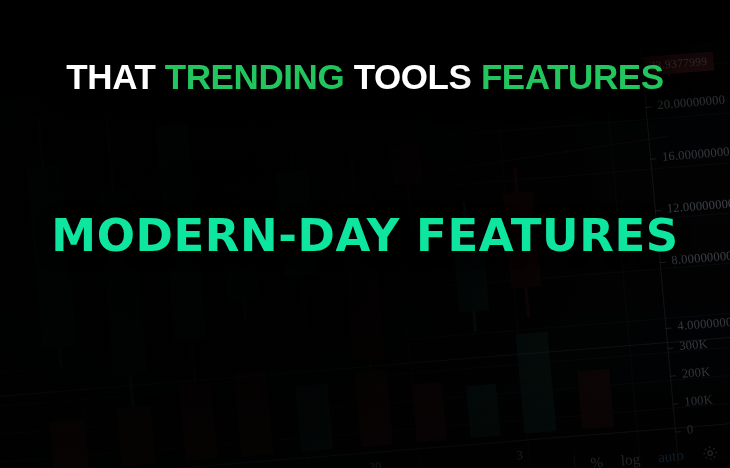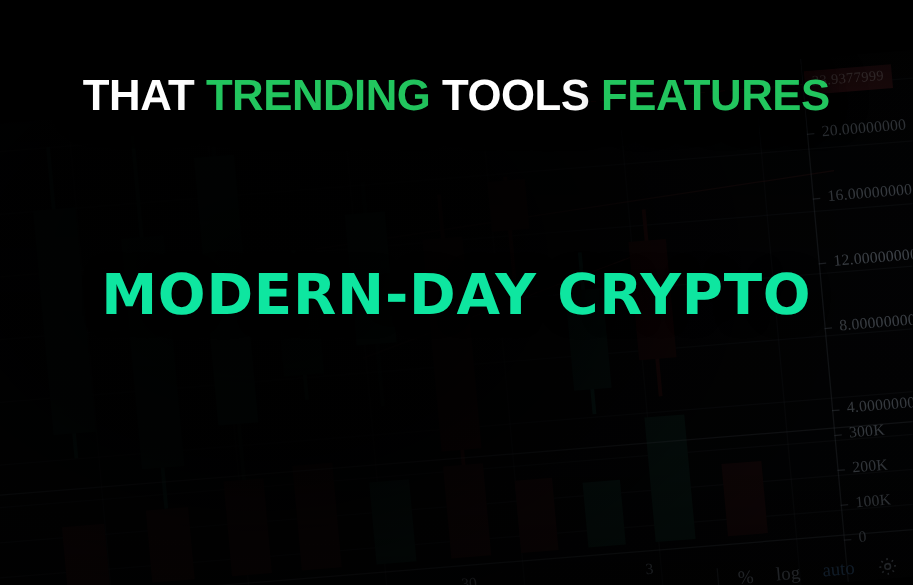--- a/index.html
+++ b/index.html
@@ -373,18 +373,18 @@
     </div>
   </div>
 
   <div class="scrim"></div>
 
   <div class="headline">
 
     <div class="line line-1"><span>THAT </span><span class="accent">TRENDING </span><span>TOOLS </span><span class="accent">FEATURES</span></div>
 
 
-    <div class="line line-3">MODERN-DAY CRYPTO</div>
+    <div class="line line-3">MODERN-DAY FEATURES</div>
 
 
   </div>
 
 </div>
 
 </body></html>

